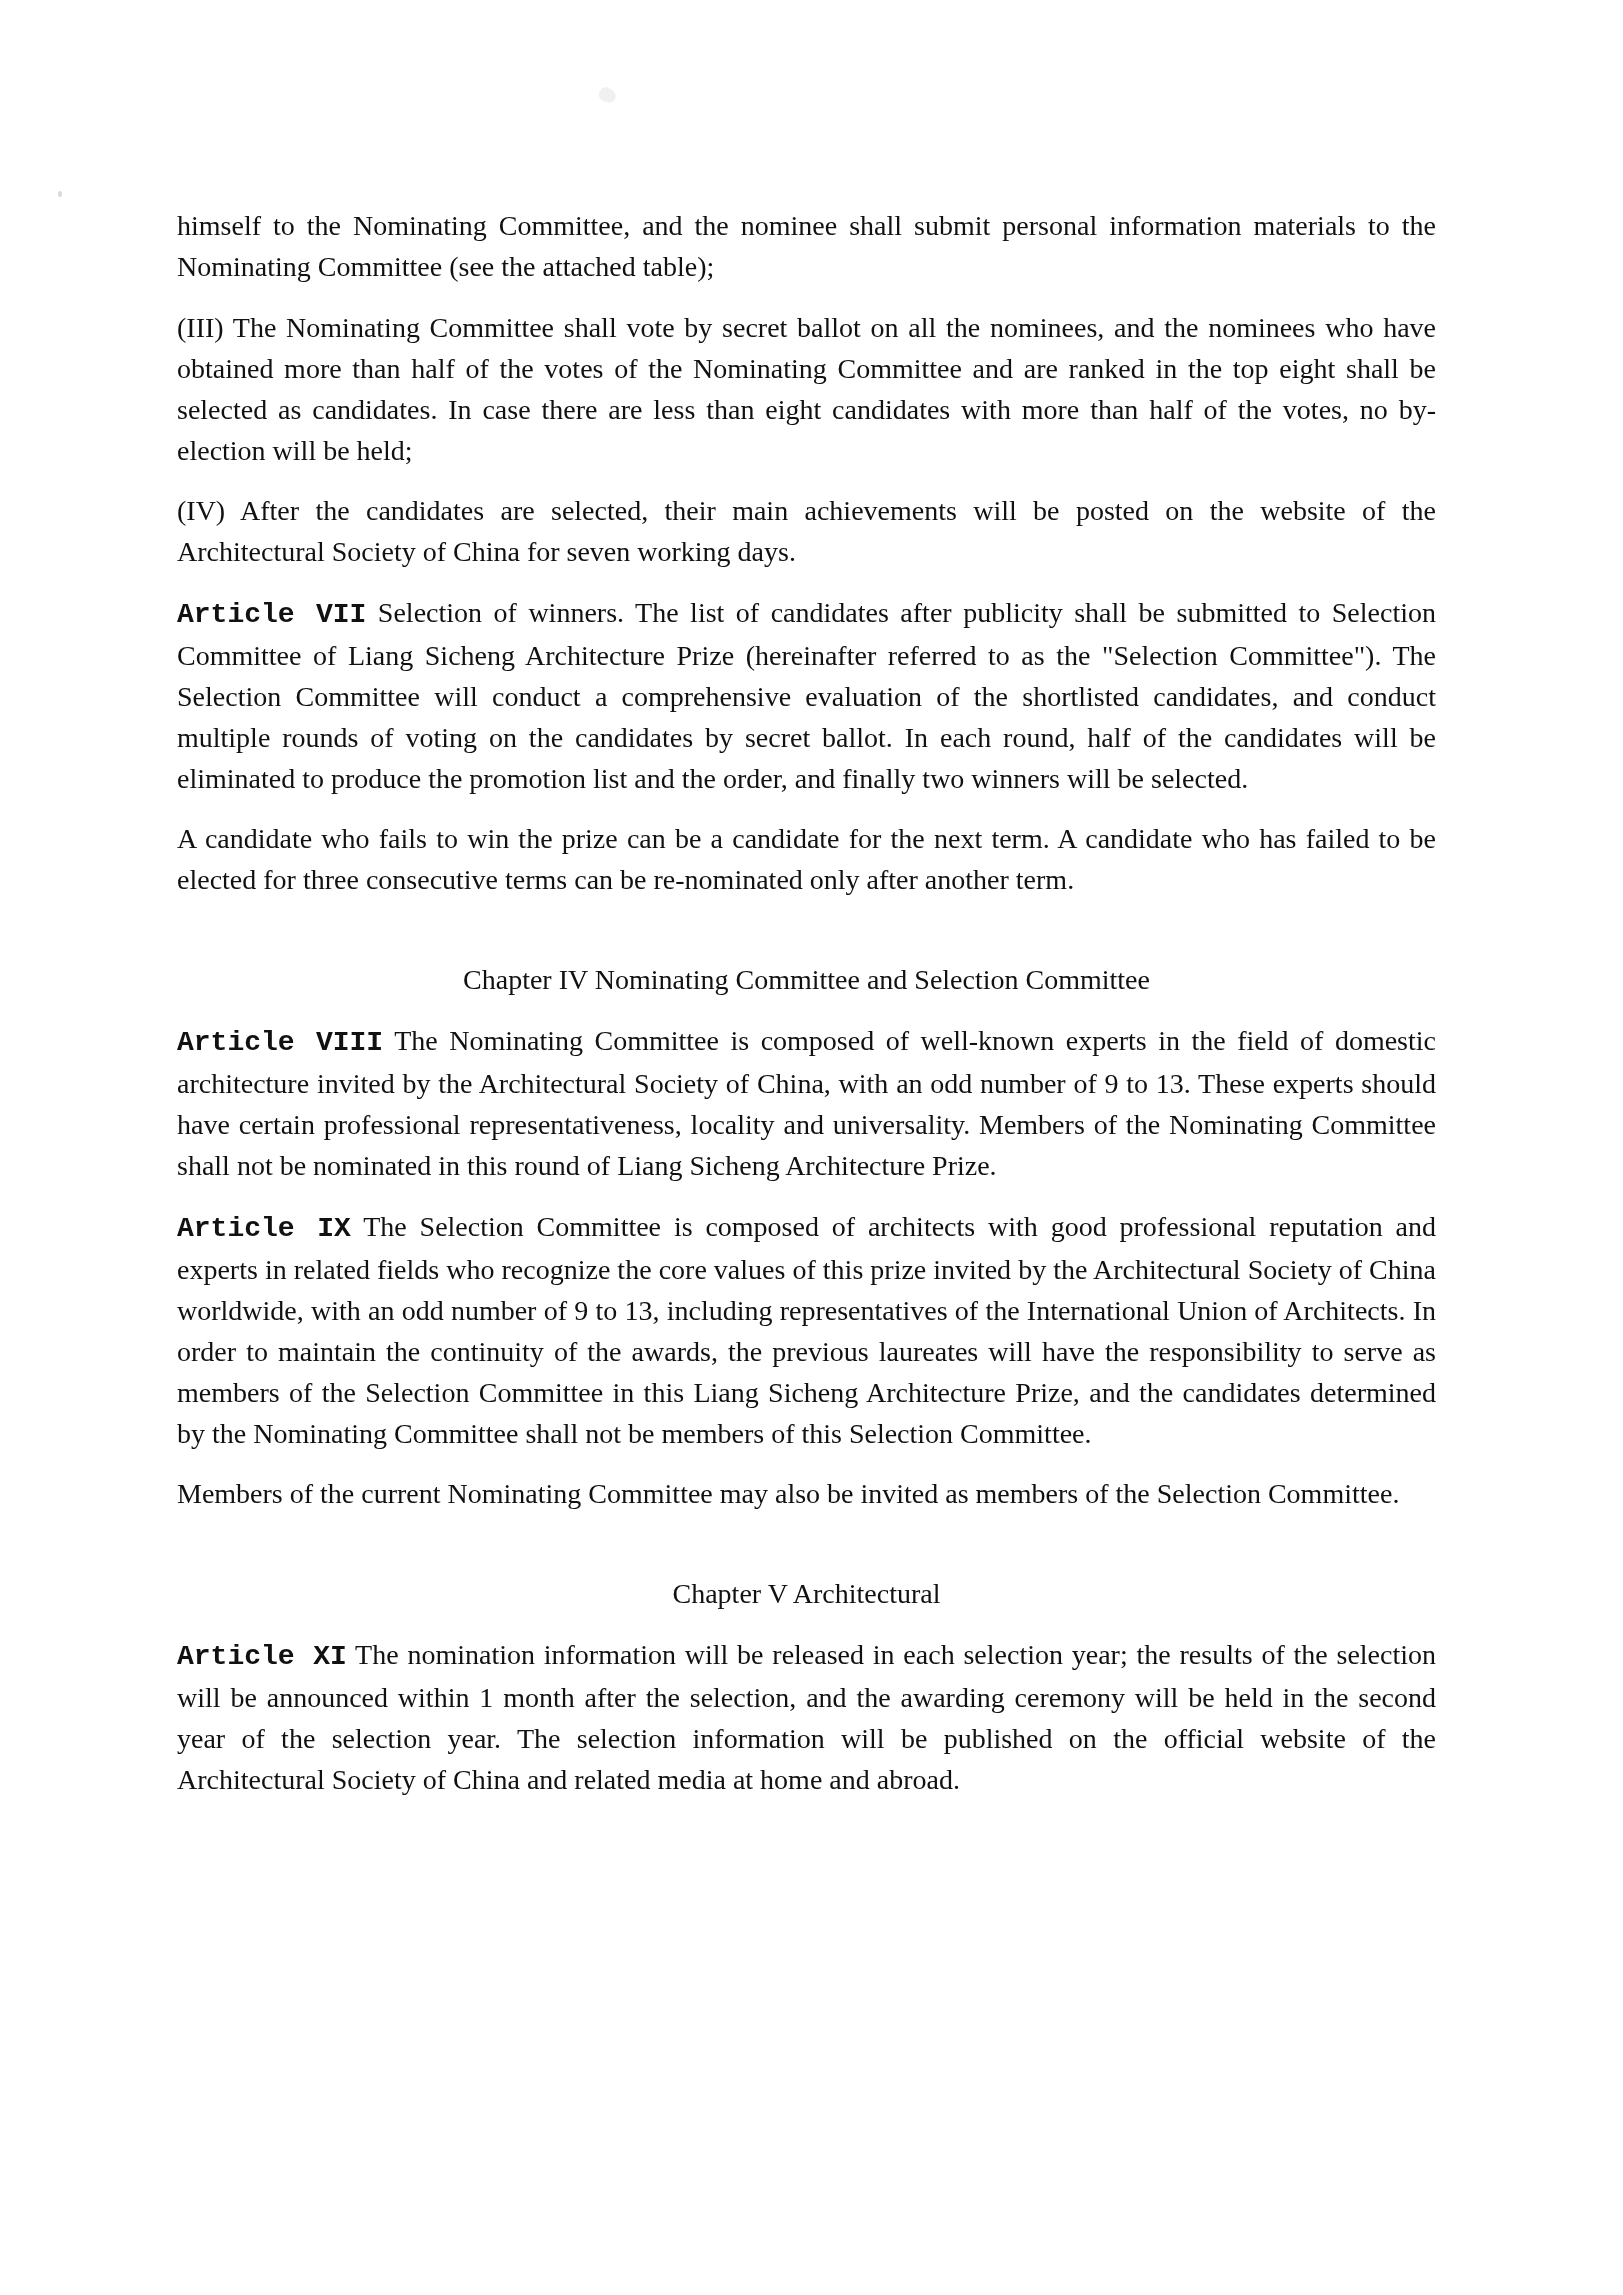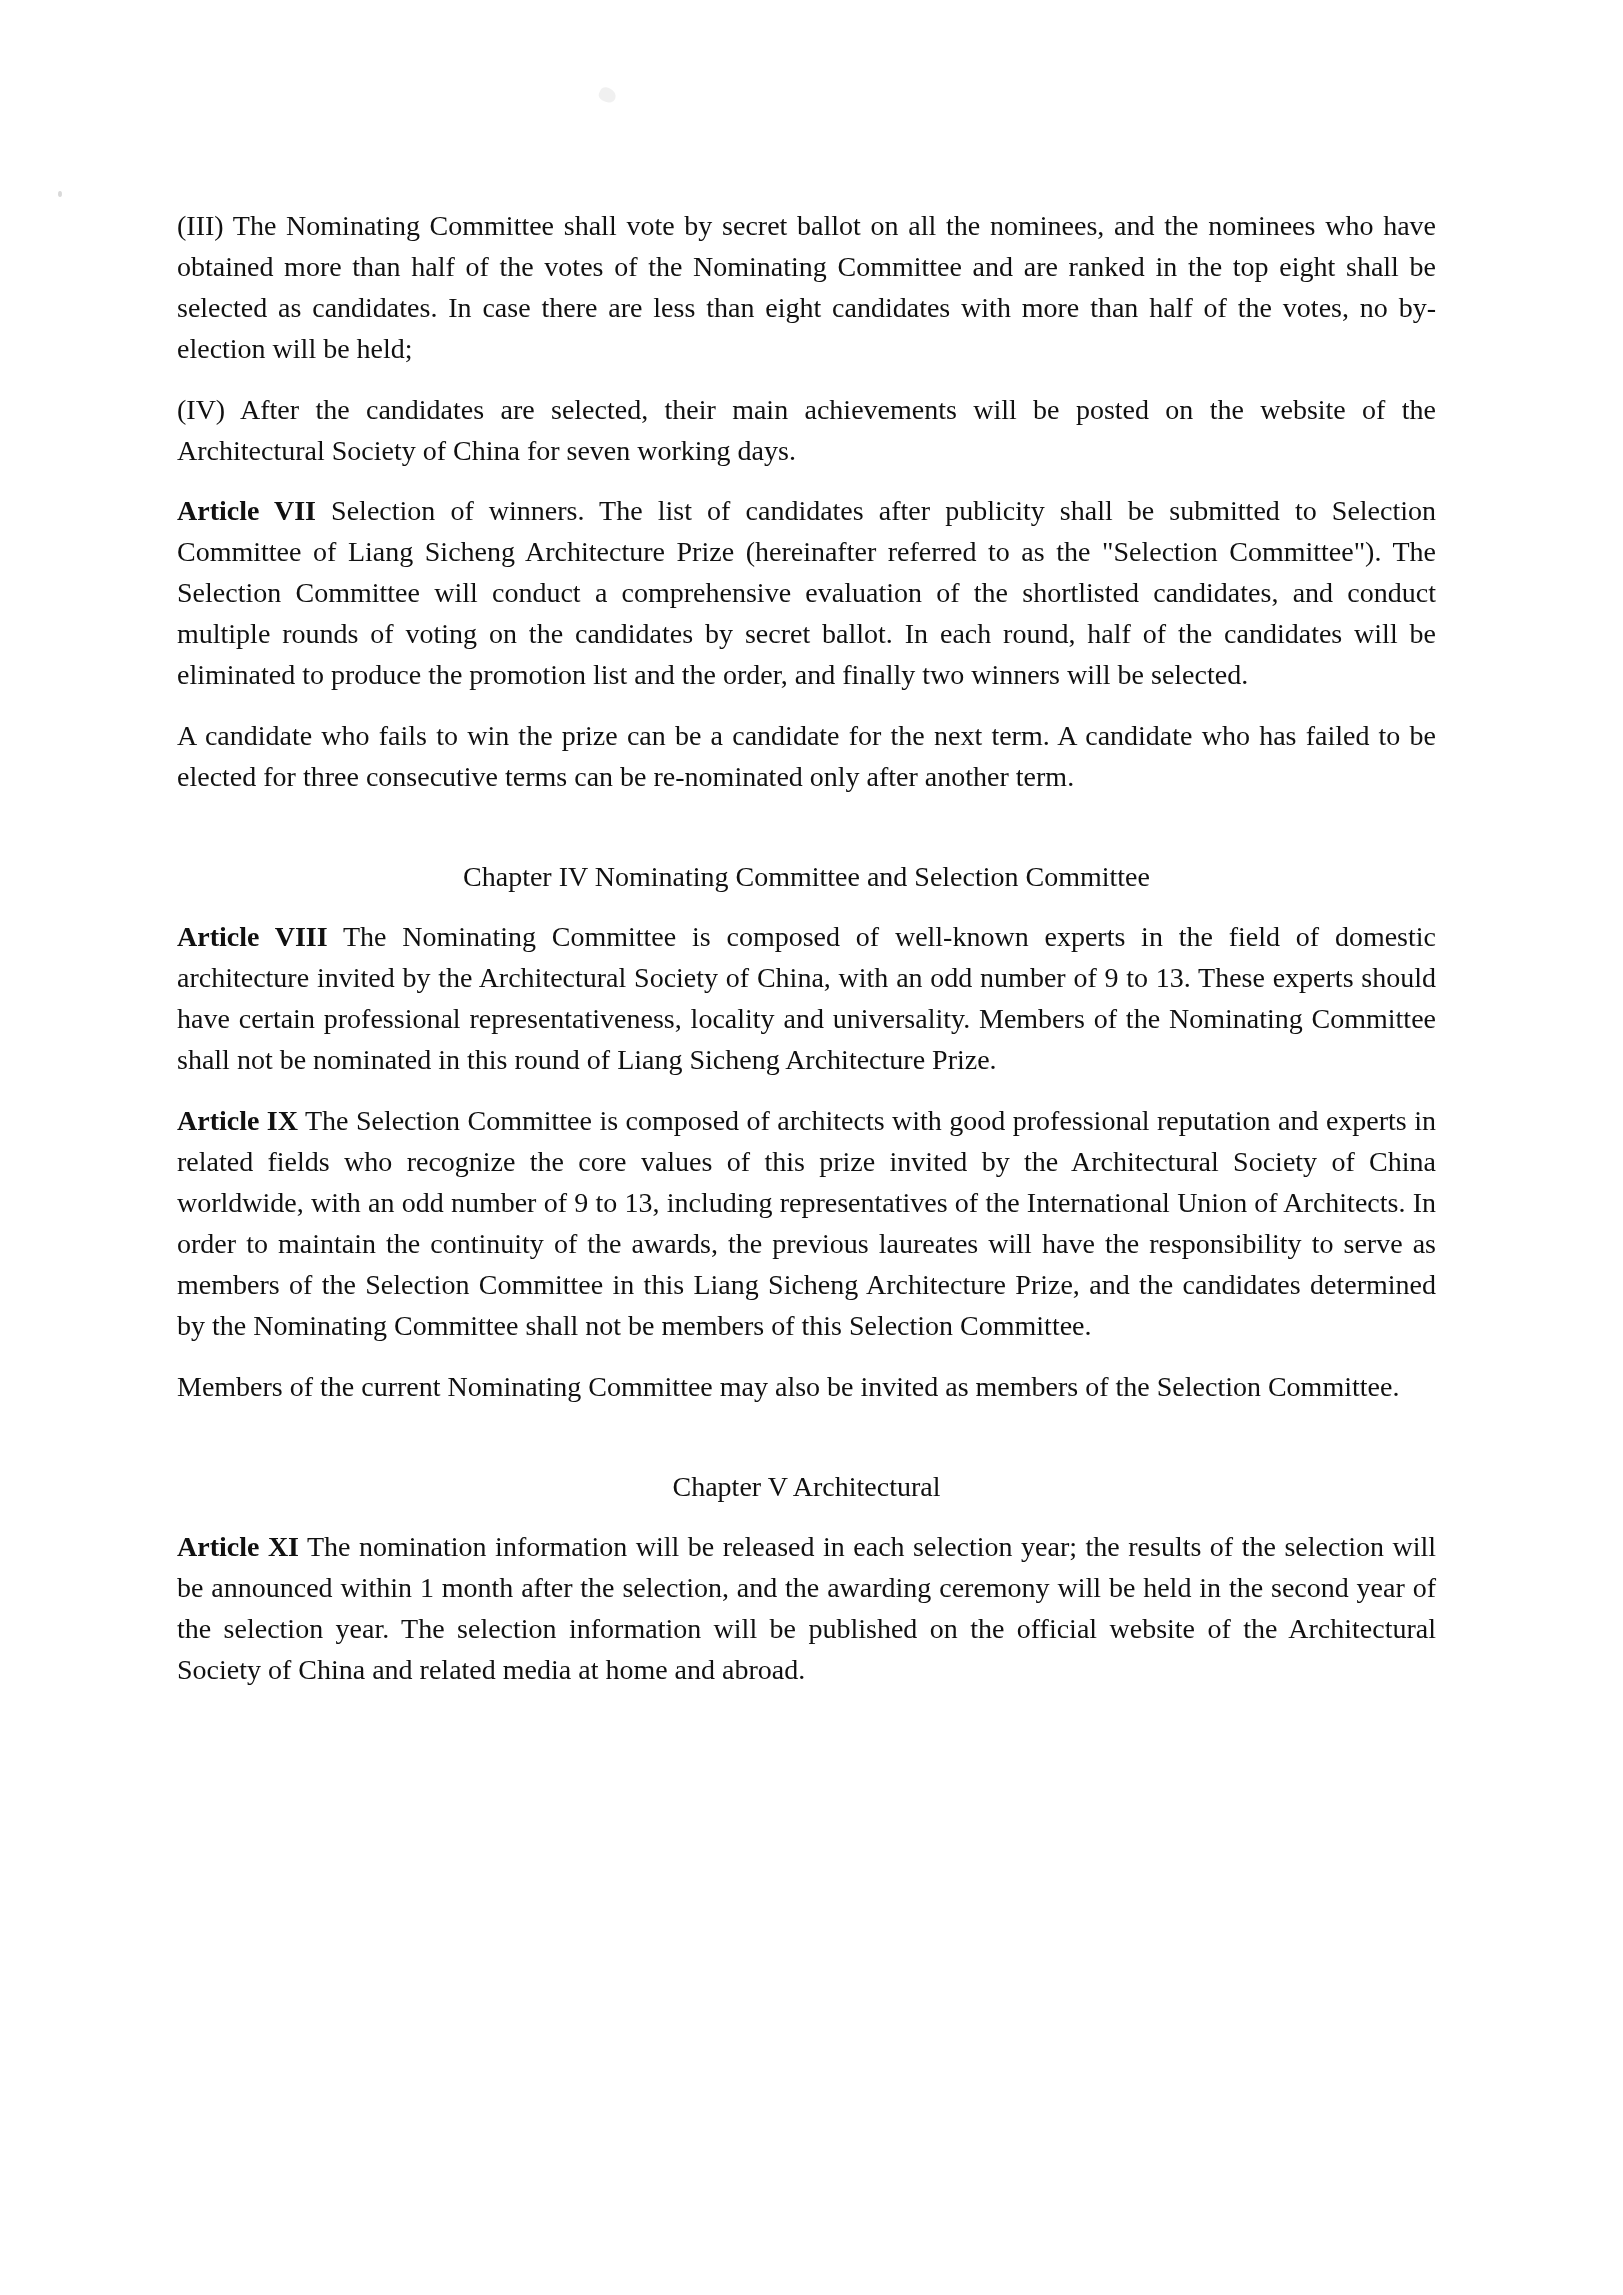--- a/index.html
+++ b/index.html
@@ -29,20 +29,21 @@
   .para {
     margin: 0 0 19.6px 0;
   }
   .heading {
     margin: 59px 0 19.6px 0;
     text-align: center;
     font-weight: normal;
   }
   .article-label {
     font-weight: bold;
+    font-family: Liberation Mono, monospace;
   }
   
   .speck {
     position: absolute;
     left: 58px;
     top: 191px;
     width: 3.9px;
     height: 5.9px;
     background: #b9b9b9;
     opacity: 0.55;
@@ -63,20 +64,21 @@
 </head>
 <body>
 
 <div class="page">
 
   <div class="smudge"></div>
   <div class="speck"></div>
 
   <div class="content">
 
+    <p class="para">himself to the Nominating Committee, and the nominee shall submit personal information materials to the Nominating Committee (see the attached table);</p>
 
     <p class="para">(III) The Nominating Committee shall vote by secret ballot on all the nominees, and the nominees who have obtained more than half of the votes of the Nominating Committee and are ranked in the top eight shall be selected as candidates. In case there are less than eight candidates with more than half of the votes, no by-election will be held;</p>
 
     <p class="para">(IV) After the candidates are selected, their main achievements will be posted on the website of the Architectural Society of China for seven working days.</p>
 
     <p class="para"><b class="article-label">Article VII</b><span> Selection of winners. The list of candidates after publicity shall be submitted to Selection Committee of Liang Sicheng Architecture Prize (hereinafter referred to as the "Selection Committee"). The Selection Committee will conduct a comprehensive evaluation of the shortlisted candidates, and conduct multiple rounds of voting on the candidates by secret ballot. In each round, half of the candidates will be eliminated to produce the promotion list and the order, and finally two winners will be selected.</span></p>
 
     <p class="para">A candidate who fails to win the prize can be a candidate for the next term. A candidate who has failed to be elected for three consecutive terms can be re-nominated only after another term.</p>
 
     <p class="heading">Chapter IV Nominating Committee and Selection Committee</p>

